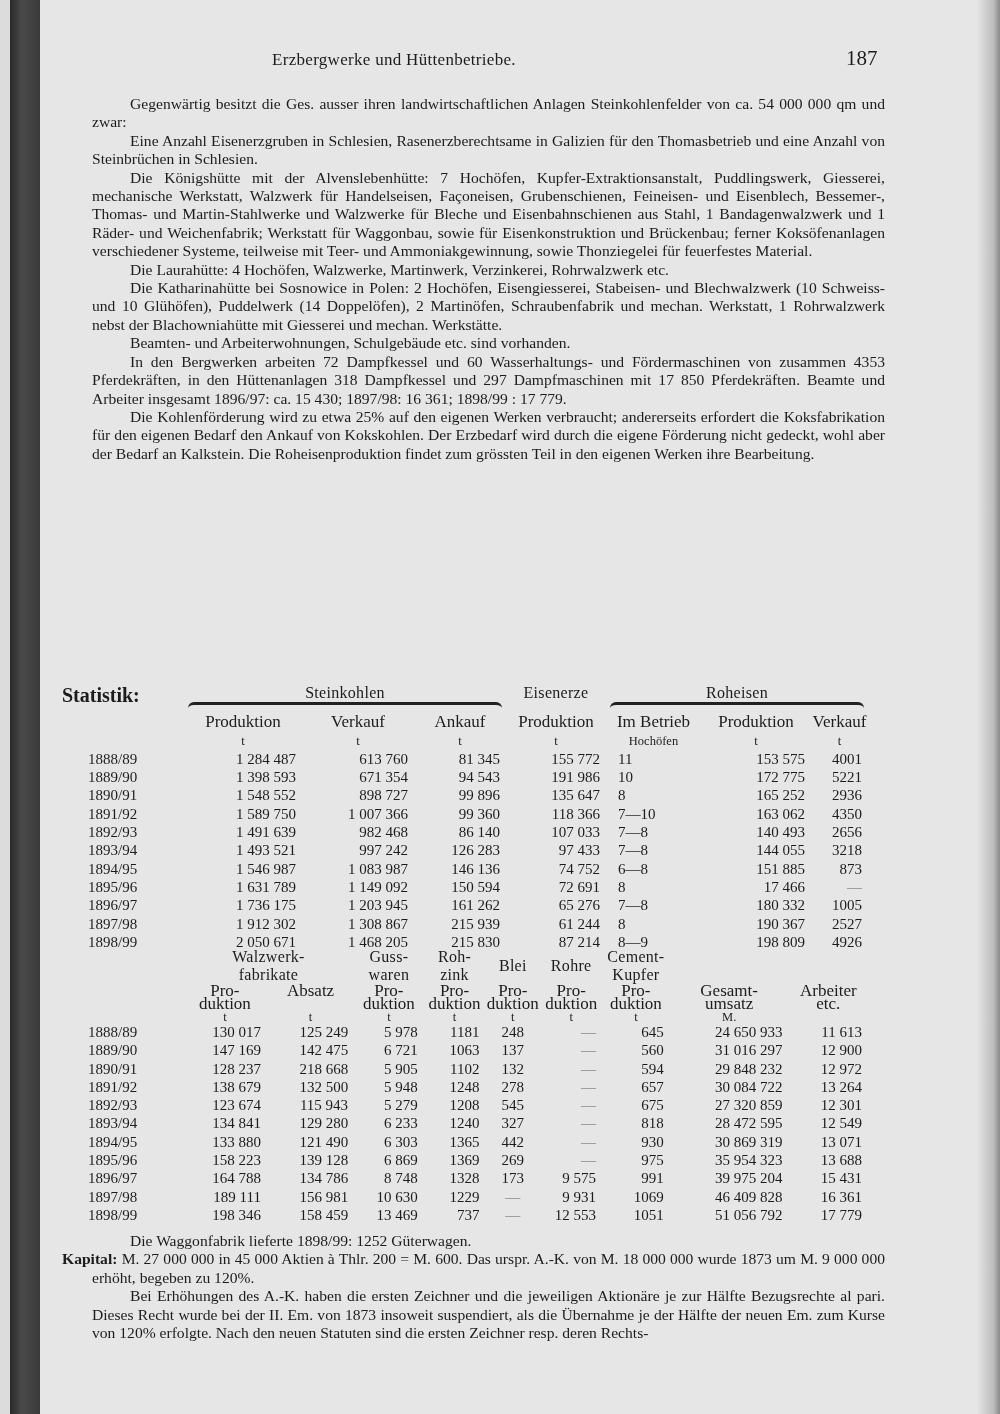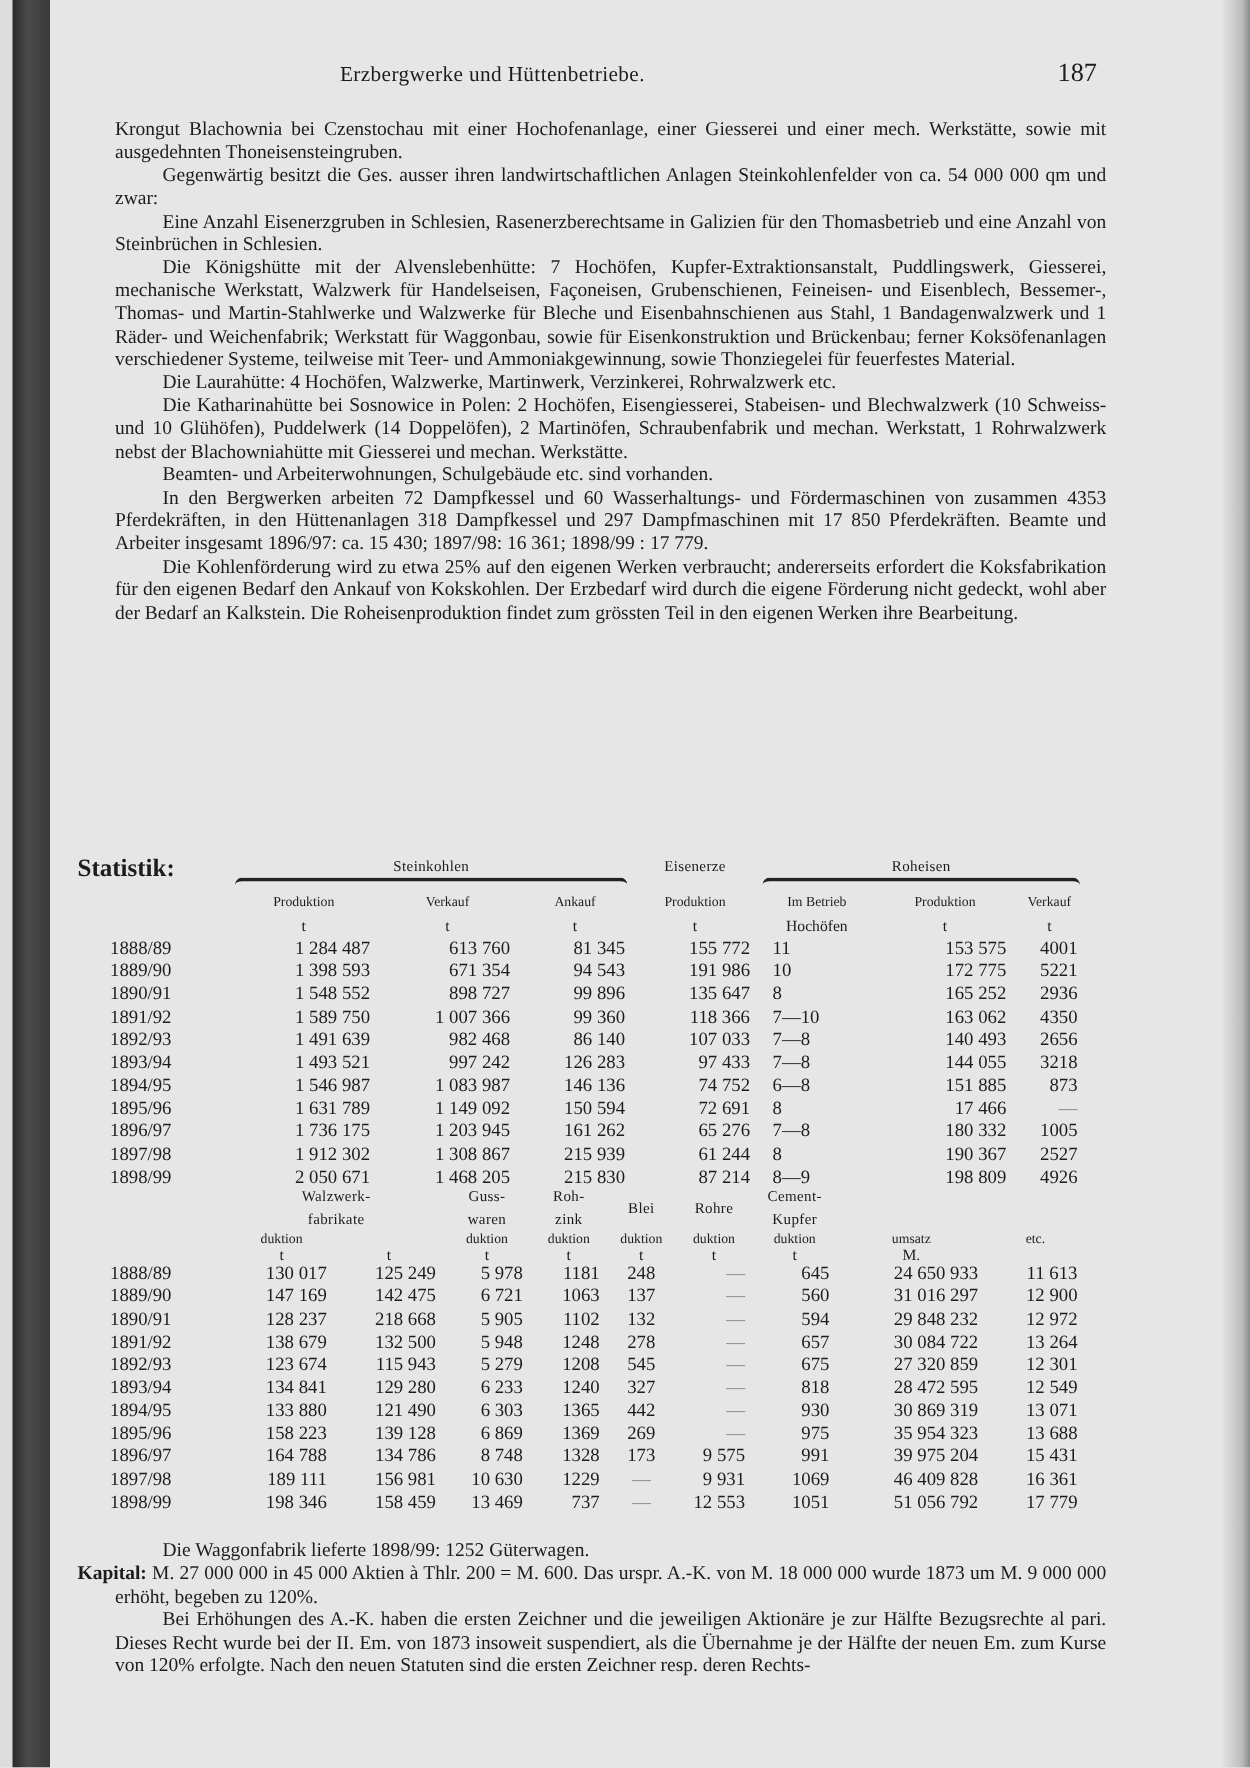--- a/index.html
+++ b/index.html
@@ -39,22 +39,22 @@
   .body-text p.indent { text-indent: 38px; }
   .stat-label {
     position: absolute; left: 62px; top: 684px; font-size: 20px; font-weight: bold;
   }
   table.stat { border-collapse: collapse; position: absolute; font-size: 15px; }
   table.stat td, table.stat th { padding: 0; font-weight: normal; white-space: nowrap; }
   .t1 { left: 88px; top: 684px; width: 780px; }
   .t1 td { height: 18.3px; line-height: 18.3px; }
   .t2 { left: 88px; top: 948px; width: 780px; }
   .t2 td { height: 18.3px; line-height: 18.3px; }
-  .grp { font-size: 12px; text-align: center; letter-spacing: 0.3px; }
-  .sub { font-size: 11px; text-align: center; line-height: 12px; }
+  .grp { font-size: 16px; text-align: center; letter-spacing: 0.3px; }
+  .sub { font-size: 17px; text-align: center; line-height: 12px; }
   .unit { font-size: 12.5px; text-align: center; line-height: 11px; }
   .brace { height: 8px; border-top: 3px solid #222; border-radius: 6px 6px 0 0; margin: 0 4px; }
   .num { text-align: right; padding-right: 6px !important; }
   .yr { text-align: left; width: 96px; margin-top: 39px; }
   .ctr { text-align: center; }
   .lft { text-align: left; padding-left: 12px !important; }
   .dash { color: #888; }
   .footer-text {
     position: absolute; left: 92px; top: 1232px; width: 793px;
     font-size: 15.6px; line-height: 18.4px; text-align: justify;
@@ -69,21 +69,20 @@
 
 <div class="left-edge"></div>
 <div class="spine"></div>
 <div class="page"></div>
 <div class="right-shadow"></div>
 
 <div class="running-head">Erzbergwerke und Hüttenbetriebe.</div>
 <div class="page-number">187</div>
 
 <div class="body-text">
-  <p>Krongut Blachownia bei Czenstochau mit einer Hochofenanlage, einer Giesserei und einer mech. Werkstätte, sowie mit ausgedehnten Thoneisensteingruben.</p>
   <p class="indent">Gegenwärtig besitzt die Ges. ausser ihren landwirtschaftlichen Anlagen Steinkohlenfelder von ca. 54 000 000 qm und zwar:</p>
   <p class="indent">Eine Anzahl Eisenerzgruben in Schlesien, Rasenerzberechtsame in Galizien für den Thomasbetrieb und eine Anzahl von Steinbrüchen in Schlesien.</p>
   <p class="indent">Die Königshütte mit der Alvenslebenhütte: 7 Hochöfen, Kupfer-Extraktionsanstalt, Puddlingswerk, Giesserei, mechanische Werkstatt, Walzwerk für Handelseisen, Façoneisen, Grubenschienen, Feineisen- und Eisenblech, Bessemer-, Thomas- und Martin-Stahlwerke und Walzwerke für Bleche und Eisenbahnschienen aus Stahl, 1 Bandagenwalzwerk und 1 Räder- und Weichenfabrik; Werkstatt für Waggonbau, sowie für Eisenkonstruktion und Brückenbau; ferner Koksöfenanlagen verschiedener Systeme, teilweise mit Teer- und Ammoniakgewinnung, sowie Thonziegelei für feuerfestes Material.</p>
   <p class="indent">Die Laurahütte: 4 Hochöfen, Walzwerke, Martinwerk, Verzinkerei, Rohrwalzwerk etc.</p>
   <p class="indent">Die Katharinahütte bei Sosnowice in Polen: 2 Hochöfen, Eisengiesserei, Stabeisen- und Blechwalzwerk (10 Schweiss- und 10 Glühöfen), Puddelwerk (14 Doppelöfen), 2 Martinöfen, Schraubenfabrik und mechan. Werkstatt, 1 Rohrwalzwerk nebst der Blachowniahütte mit Giesserei und mechan. Werkstätte.</p>
   <p class="indent">Beamten- und Arbeiterwohnungen, Schulgebäude etc. sind vorhanden.</p>
   <p class="indent">In den Bergwerken arbeiten 72 Dampfkessel und 60 Wasserhaltungs- und Fördermaschinen von zusammen 4353 Pferdekräften, in den Hüttenanlagen 318 Dampfkessel und 297 Dampfmaschinen mit 17 850 Pferdekräften. Beamte und Arbeiter insgesamt 1896/97: ca. 15 430; 1897/98: 16 361; 1898/99 : 17 779.</p>
   <p class="indent">Die Kohlenförderung wird zu etwa 25% auf den eigenen Werken verbraucht; andererseits erfordert die Koksfabrikation für den eigenen Bedarf den Ankauf von Kokskohlen. Der Erzbedarf wird durch die eigene Förderung nicht gedeckt, wohl aber der Bedarf an Kalkstein. Die Roheisenproduktion findet zum grössten Teil in den eigenen Werken ihre Bearbeitung.</p>
 </div>
 
@@ -282,20 +281,32 @@
     </td>
     <td class="grp">Blei</td>
     <td class="grp">Rohre</td>
     <td class="grp" style="line-height:18px">
       <span>Cement-</span><br>
       <span>Kupfer</span>
     </td>
     <td></td>
         <td></td>
   </tr>
+  <tr id="t2-head1">
+        <td class="sub" style="height: 13px; line-height: 12px;"></td>
+        <td class="sub" style="height: 13px; line-height: 12px;">Pro-</td>
+        <td class="sub" style="height: 13px; line-height: 12px;">Absatz</td>
+        <td class="sub" style="height: 13px; line-height: 12px;">Pro-</td>
+        <td class="sub" style="height: 13px; line-height: 12px;">Pro-</td>
+        <td class="sub" style="height: 13px; line-height: 12px;">Pro-</td>
+        <td class="sub" style="height: 13px; line-height: 12px;">Pro-</td>
+        <td class="sub" style="height: 13px; line-height: 12px;">Pro-</td>
+        <td class="sub" style="height: 13px; line-height: 12px;">Gesamt-</td>
+        <td class="sub" style="height: 13px; line-height: 12px;">Arbeiter</td>
+      </tr>
   <tr id="t2-head2">
         <td class="sub" style="height: 13px; line-height: 12px;"></td>
         <td class="sub" style="height: 13px; line-height: 12px;">duktion</td>
         <td class="sub" style="height: 13px; line-height: 12px;"></td>
         <td class="sub" style="height: 13px; line-height: 12px;">duktion</td>
         <td class="sub" style="height: 13px; line-height: 12px;">duktion</td>
         <td class="sub" style="height: 13px; line-height: 12px;">duktion</td>
         <td class="sub" style="height: 13px; line-height: 12px;">duktion</td>
         <td class="sub" style="height: 13px; line-height: 12px;">duktion</td>
         <td class="sub" style="height: 13px; line-height: 12px;">umsatz</td>

